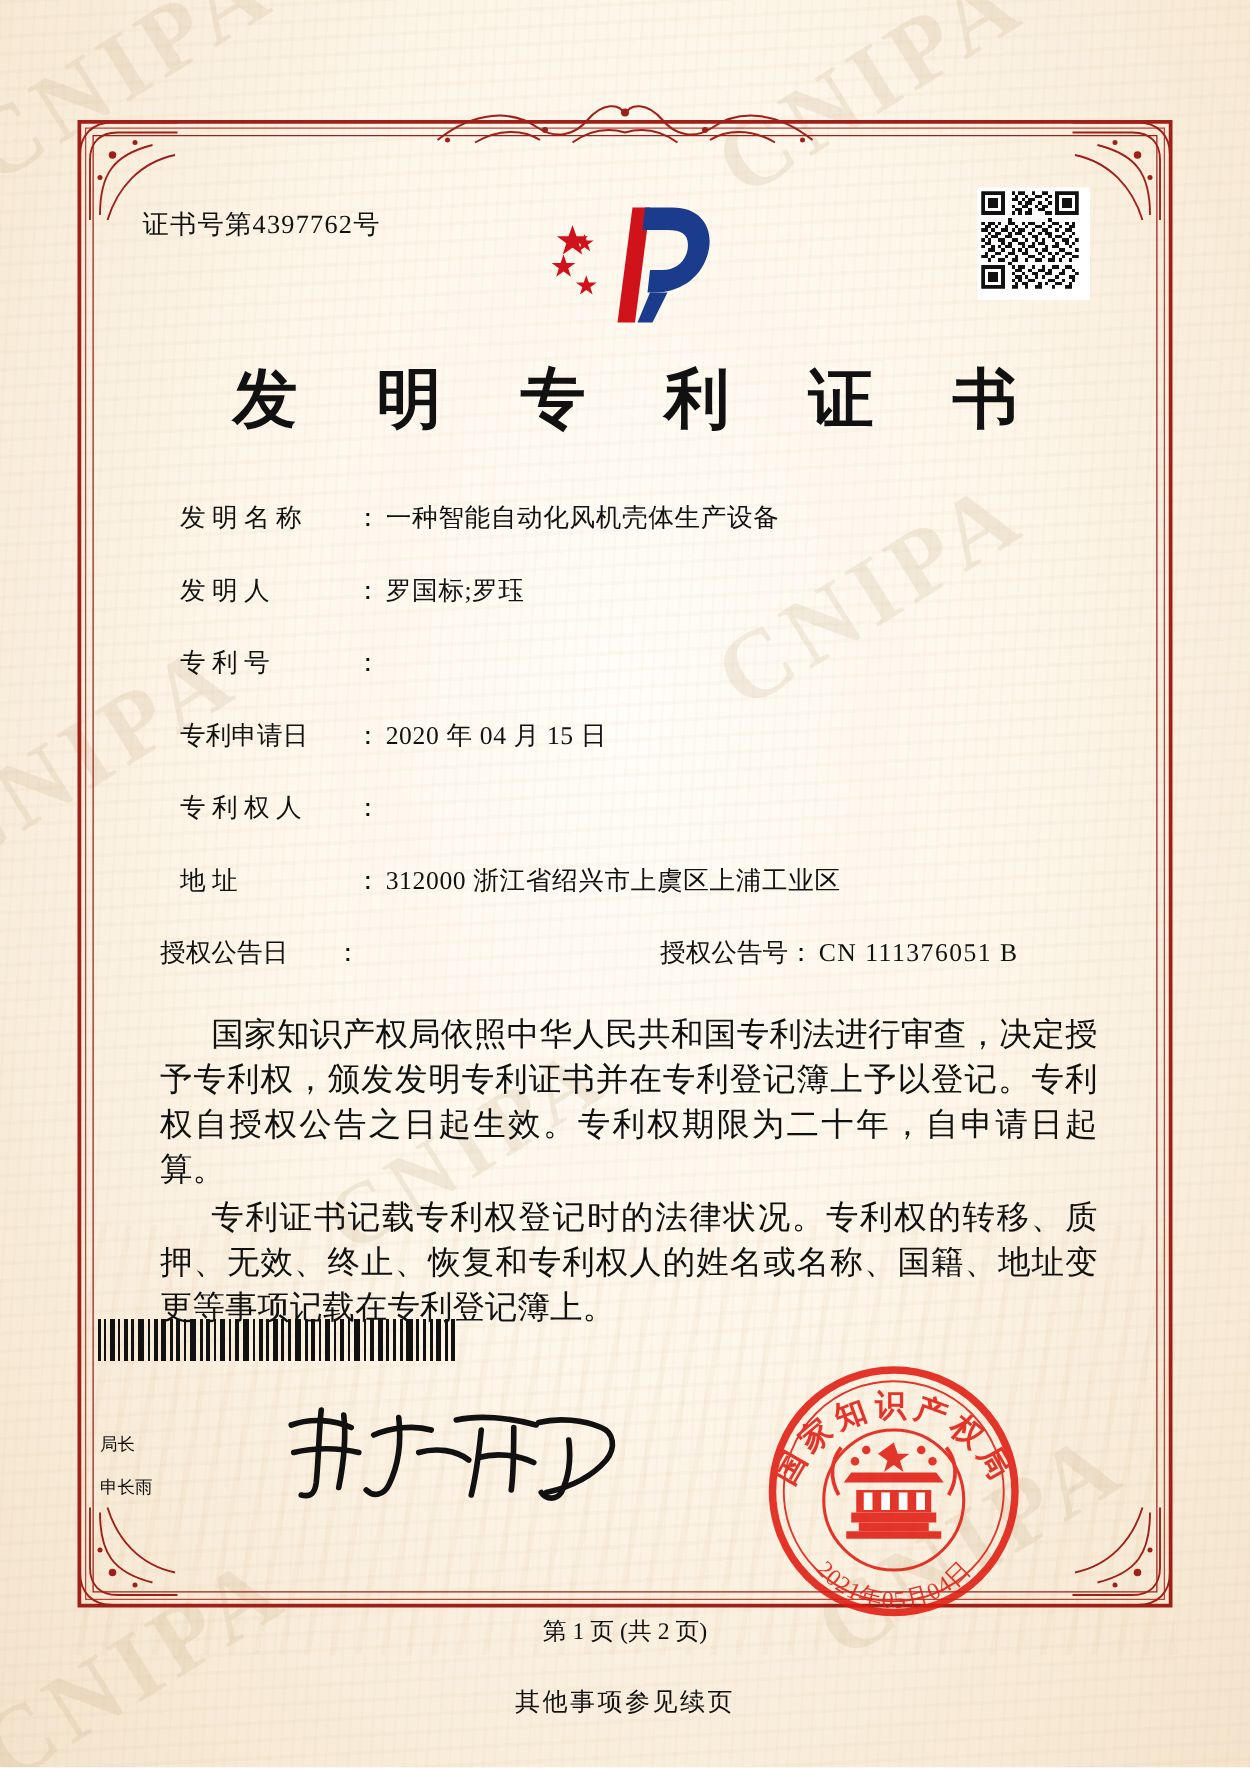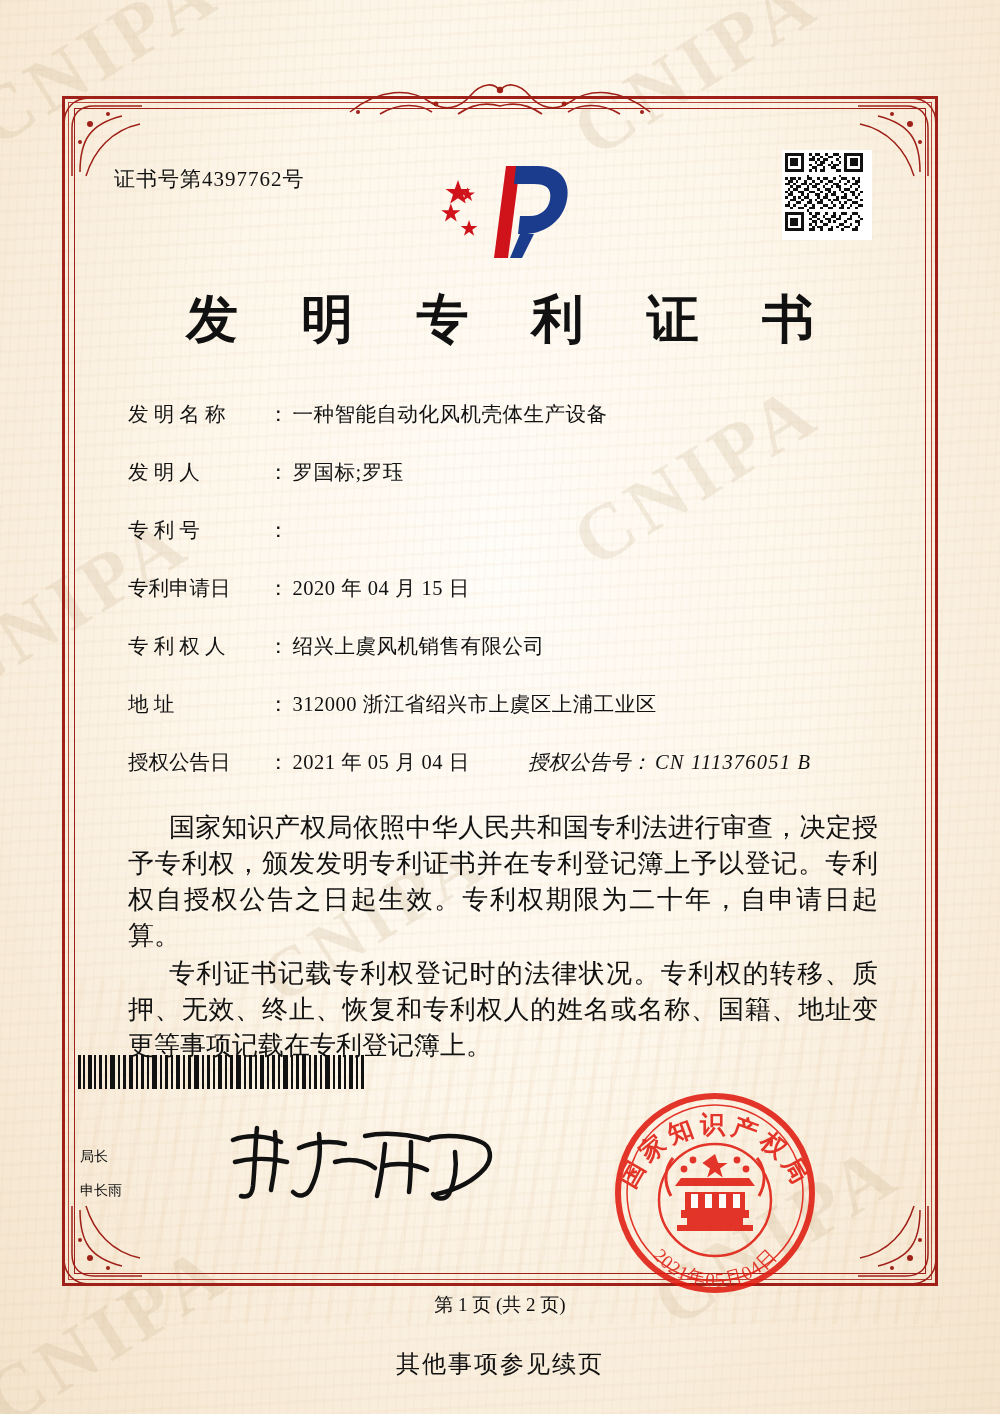--- a/index.html
+++ b/index.html
@@ -144,35 +144,36 @@
     left: 18px;
     right: 10px;
     top: 270px;
     font-size: 20.5px;
     color: #111;
   }
   .field-row {
     display: flex;
     align-items: baseline;
     margin-bottom: 30px;
+    margin-left: 16px;
   }
   .f-label {
     width: 140px;
     flex: none;
     display: flex;
     justify-content: space-between;
     letter-spacing: 0;
   }
   .f-colon { margin: 0 4px 0 0; }
   .f-value { flex: 1; letter-spacing: 0.5px; }
   .f-value.mono { font-family: "Liberation Serif", serif; letter-spacing: 1.2px; }
 
   .two-col { display: flex; align-items: center; margin-bottom: 28px; }
   .two-col .left { display:flex; align-items: baseline; width: 400px; }
-  .two-col .right { display:flex; align-items: baseline; font-style: italic; }
+  .two-col .right { display:flex; align-items: baseline; }
 
   .para {
     font-size: 26px;
     line-height: 36px;
     color: #111;
     text-align: justify;
     margin: 0 0 2px 0;
     text-indent: 41px;
   }
   .paras {
@@ -217,21 +218,21 @@
     top: 1292px;
     text-align: center;
     font-size: 19px;
     color: #111;
   }
   .footer-note {
     position: absolute;
     left: 0; right: 0;
     top: 1348px;
     text-align: center;
-    font-size: 24px;
+    font-size: 20px;
     color: #111;
     letter-spacing: 2px;
   }
 </style>
 </head>
 <body>
 
 <div class="page">
   <div class="texture"></div>
   <div class="texture2"></div>
@@ -569,34 +570,32 @@
 
       <div class="field-row">
         <div class="f-label">专利申请日</div>
         <div class="f-colon">：</div>
         <div class="f-value">2020 年 04 月 15 日</div>
       </div>
 
       <div class="field-row">
         <div class="f-label">专 利 权 人</div>
         <div class="f-colon">：</div>
-        <div class="f-value">绍兴上虞风机销售有限公司</div>
       </div>
 
       <div class="field-row">
         <div class="f-label">地 址</div>
         <div class="f-colon">：</div>
         <div class="f-value">312000 浙江省绍兴市上虞区上浦工业区</div>
       </div>
 
       <div class="two-col">
         <div class="left">
           <div class="f-label">授权公告日</div>
           <div class="f-colon">：</div>
-          <div class="f-value">2021 年 05 月 04 日</div>
         </div>
         <div class="right">
           <div>授权公告号</div>
           <div class="f-colon">：</div>
           <div class="f-value mono">CN 111376051 B</div>
         </div>
       </div>
 
     </div>
 

